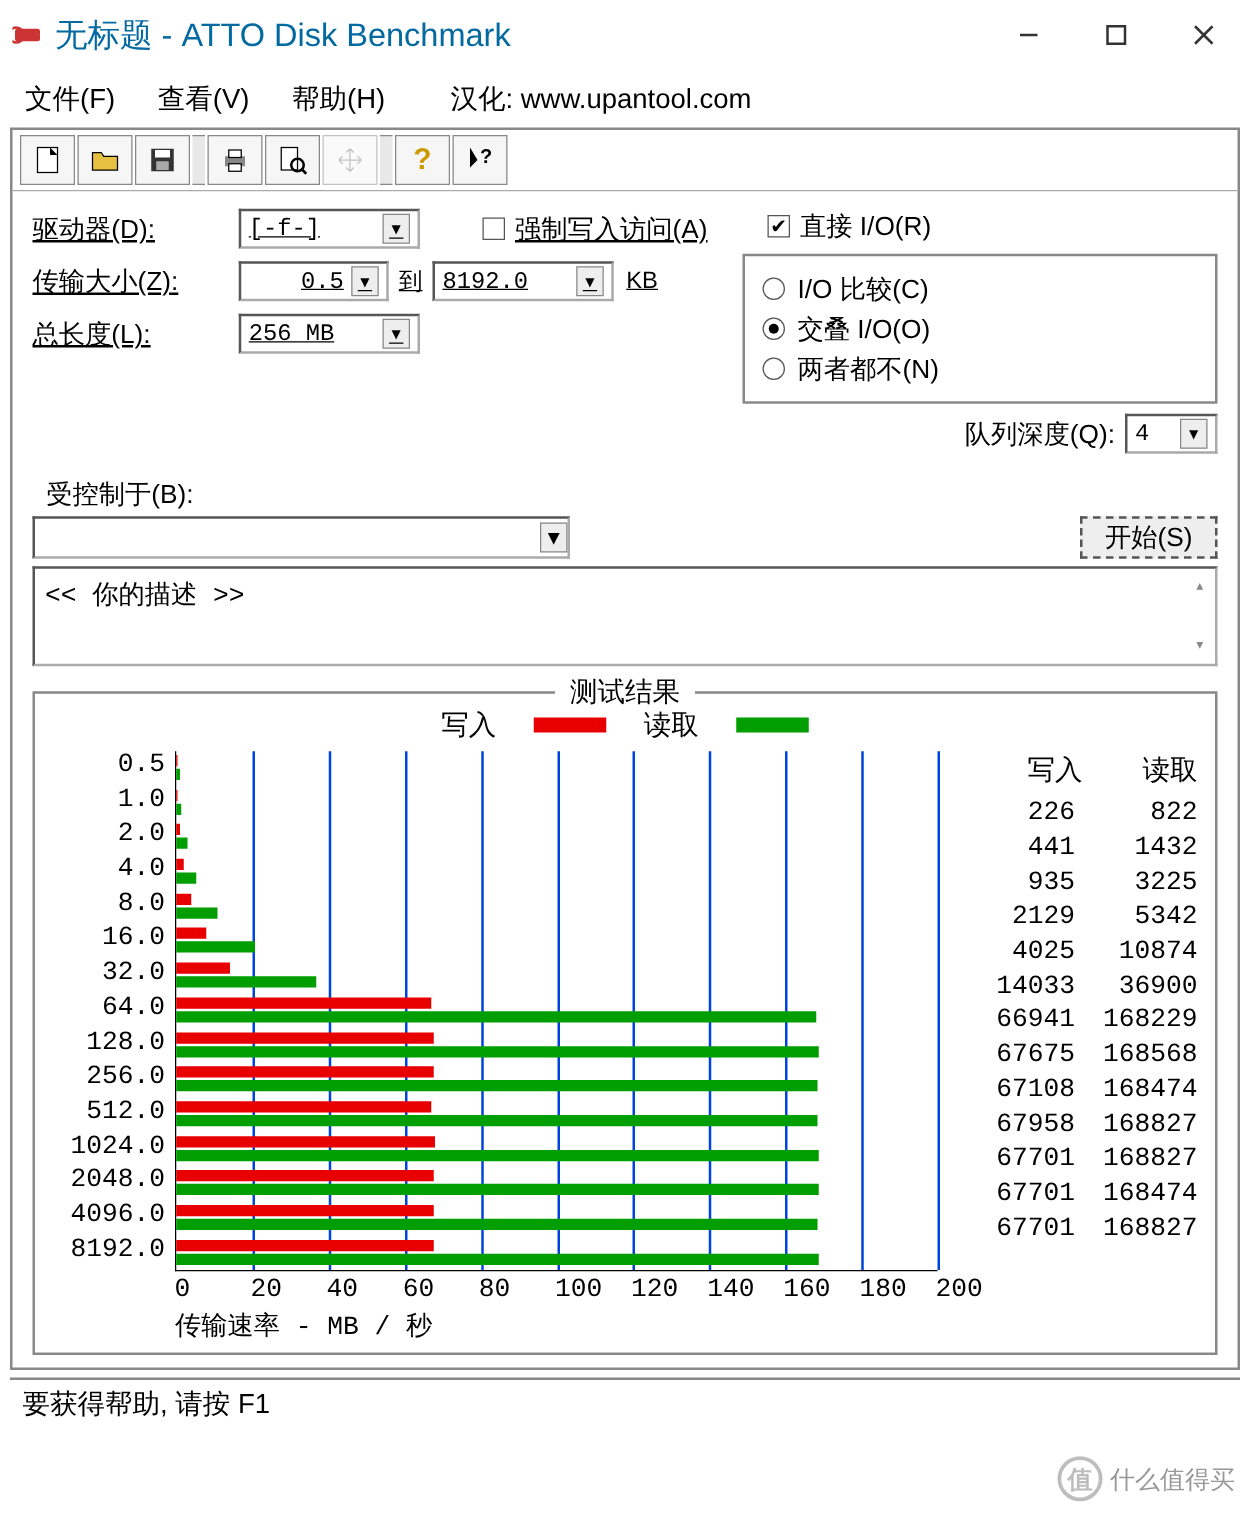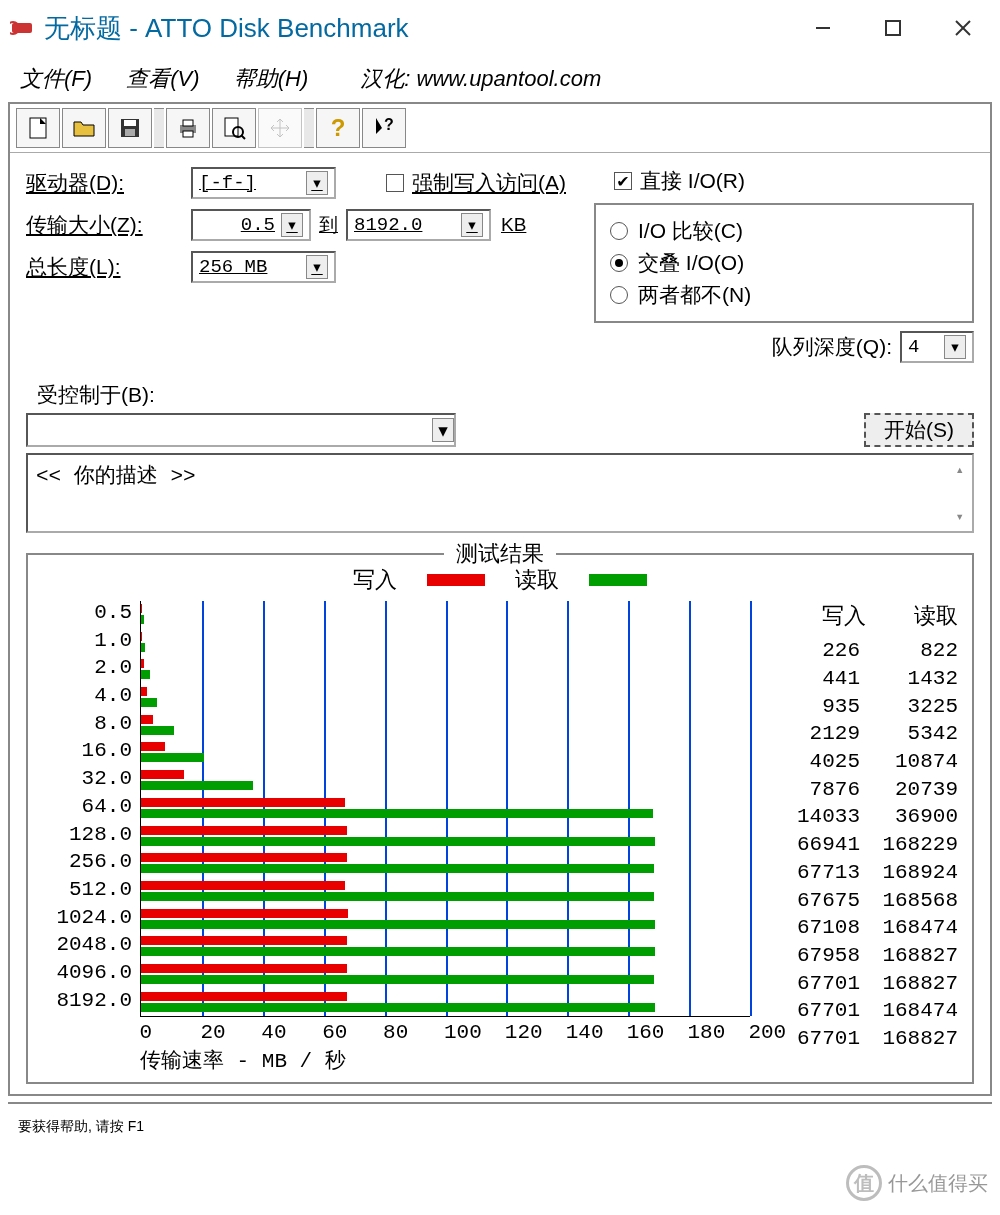--- a/index.html
+++ b/index.html
@@ -21,21 +21,20 @@
     color:#c33; font-weight:bold;
   }
   .title { font-size: 26px; color: #0369a1; flex: 1; }
   .wc { display: flex; gap: 48px; margin-right: 16px; }
   .wc-btn { width: 22px; height: 22px; display:flex;align-items:center;justify-content:center; font-size:20px; color:#333;}
   .wc-btn svg{display:block}
   .menubar {
     padding: 8px 20px;
     font-size: 22px;
     color:#000;
-    font-style:italic;
   }
   .menubar span { margin-right: 28px; }
   .menubar .extra { margin-left: 18px; }
 
   .content-border {
     border: 2px solid #888;
     margin: 0 8px;
   }
   .toolbar {
     display: flex;
@@ -112,21 +111,21 @@
   .ylabels{width:98px;text-align:right;font-family:"Courier New",monospace;font-size:21px;padding-right:8px}
   .ylabels div{height:27.7px}
   .plot{position:relative;border:1px solid #000;border-top:none;border-right:none;width:610px;height:416px;}
   .grid{position:absolute;top:0;bottom:0;width:0;border-left:2px solid #0044dd}
   .bar-row{position:relative;height:27.7px}
   .bar-w{position:absolute;top:3px;height:9px;background:#e80000;left:0}
   .bar-r{position:absolute;top:14px;height:9px;background:#009e00;left:0}
   .xaxis{display:flex;margin-left:98px;width:610px;font-family:"Courier New",monospace;font-size:21px;margin-top:4px;justify-content:space-between}
   .xlabel{text-align:left;font-family:"Courier New",monospace;font-size:21px;margin-left:98px;margin-top:2px}
 
-  .status{border-top:2px solid #888;padding:14px 10px;font-size:14px;margin:6px 8px 0}
+  .status{border-top:2px solid #888;padding:4px 10px;font-size:22px;margin:6px 8px 0}
   .watermark{position:absolute;right:12px;bottom:14px;opacity:.55;display:flex;align-items:center;gap:6px;font-size:20px;color:#444}
   .watermark .circ{width:36px;height:36px;border-radius:50%;border:3px solid #888;display:flex;align-items:center;justify-content:center;font-weight:bold;color:#888}
 </style>
 </head>
 <body>
 
 <div class="titlebar">
   <div class="app-icon">
     <svg width="24" height="18" viewBox="0 0 24 18">
         <rect x="2" y="4" width="20" height="10" rx="2" fill="#c33"></rect>
@@ -435,34 +434,26 @@
               </div>
               <div class="num-row">
                 <span>2129</span>
                 <span>5342</span>
               </div>
               <div class="num-row">
                 <span>4025</span>
                 <span>10874</span>
               </div>
               <div class="num-row">
-                <span>7876</span>
-                <span>20739</span>
-              </div>
-              <div class="num-row">
                 <span>14033</span>
                 <span>36900</span>
               </div>
               <div class="num-row">
                 <span>66941</span>
                 <span>168229</span>
-              </div>
-              <div class="num-row">
-                <span>67713</span>
-                <span>168924</span>
               </div>
               <div class="num-row">
                 <span>67675</span>
                 <span>168568</span>
               </div>
               <div class="num-row">
                 <span>67108</span>
                 <span>168474</span>
               </div>
               <div class="num-row">

